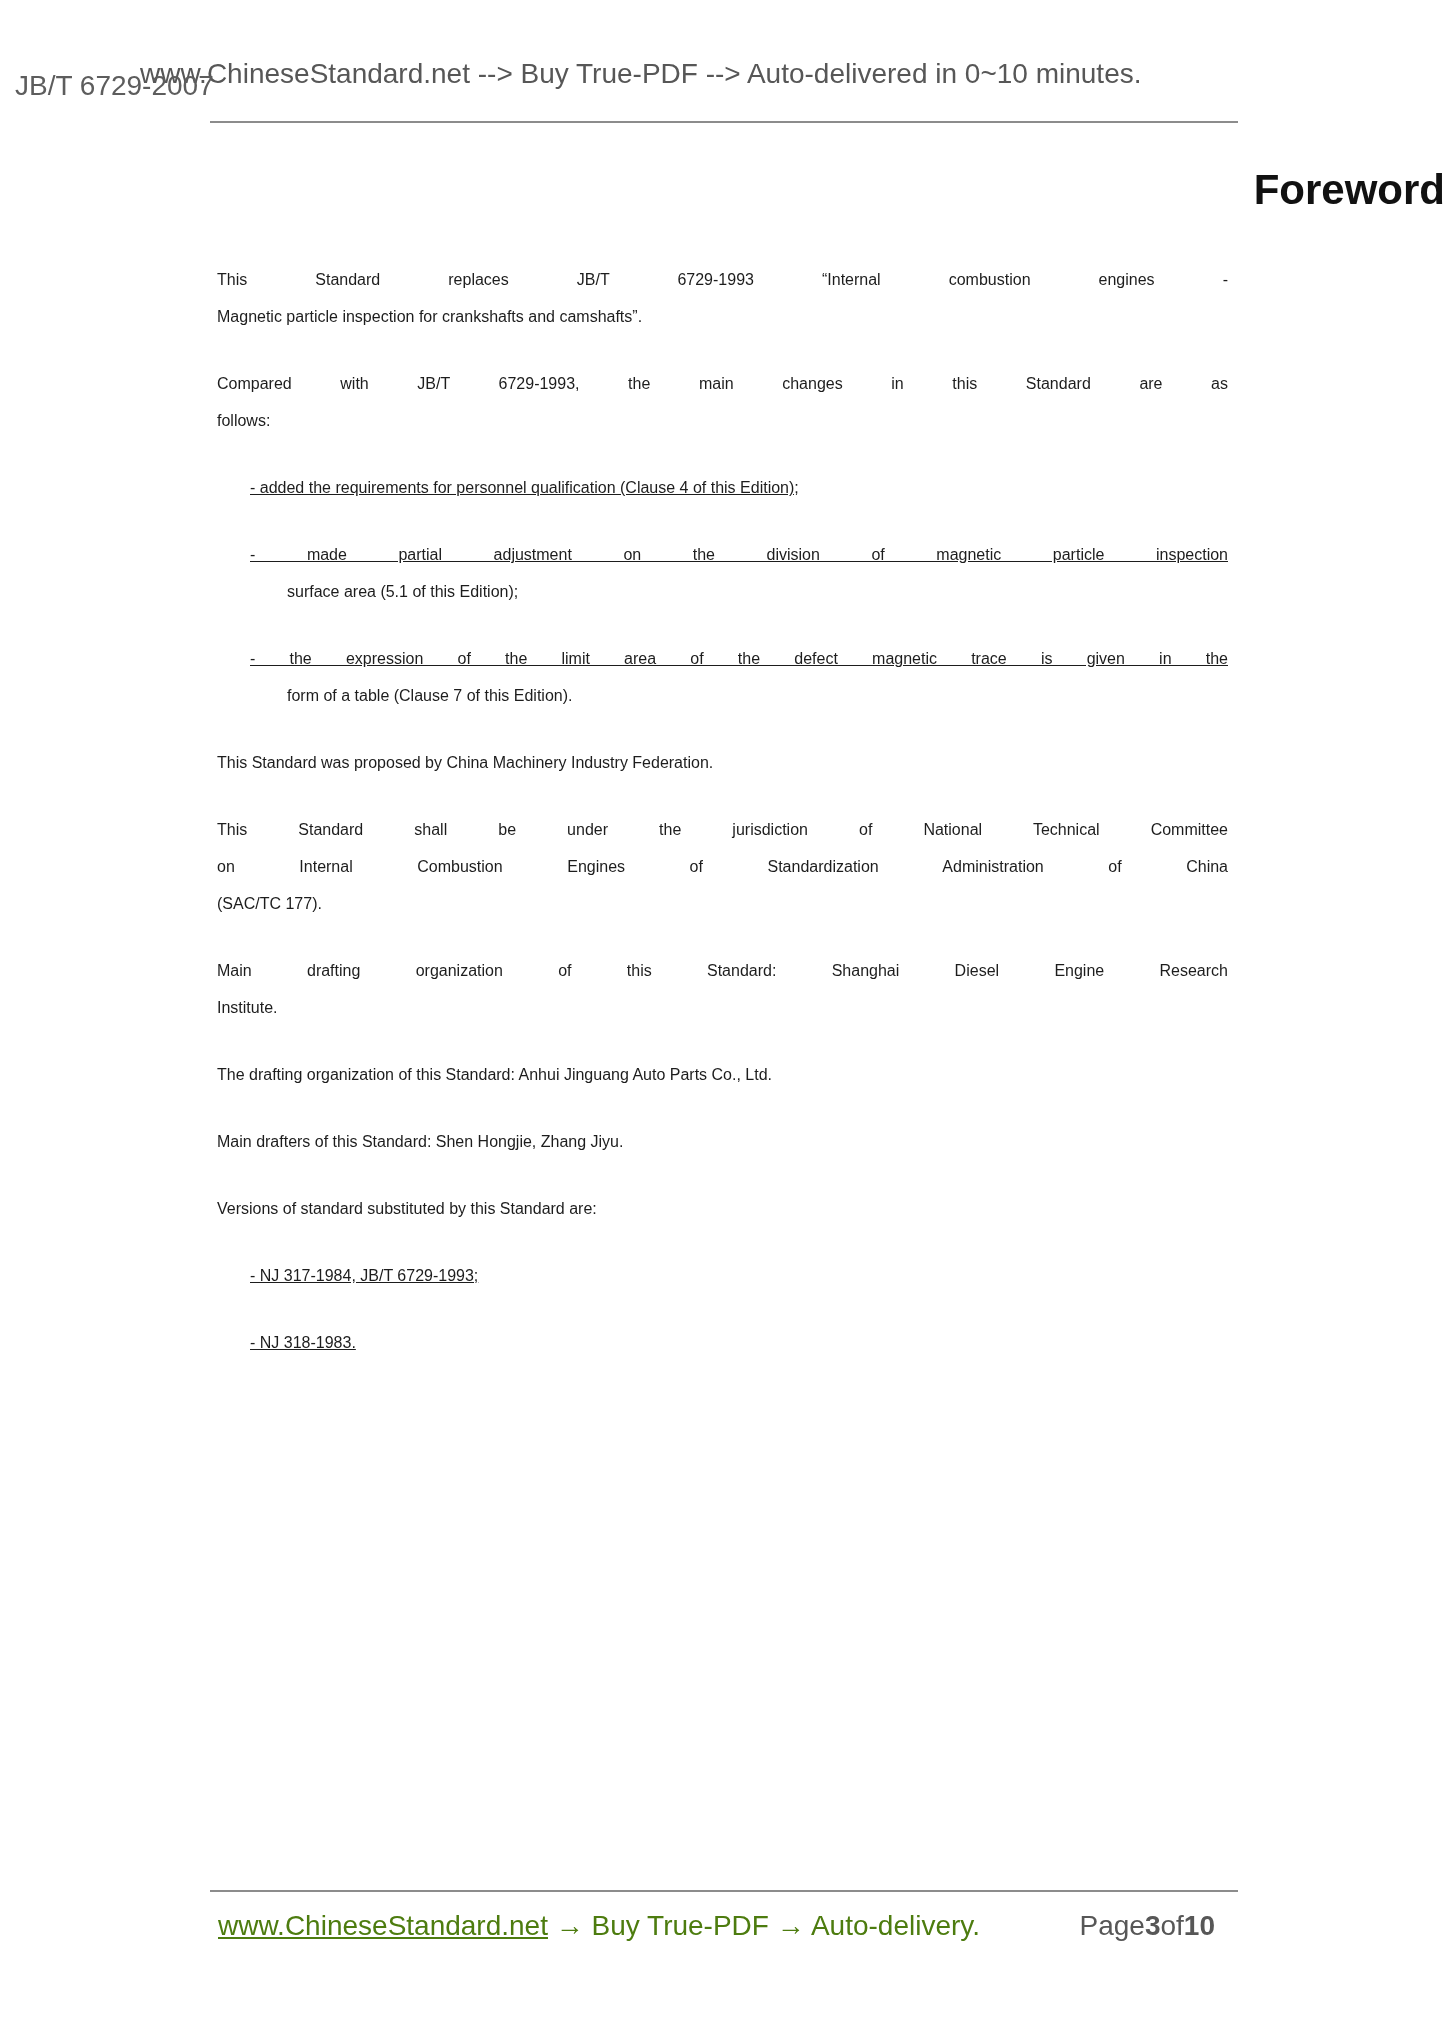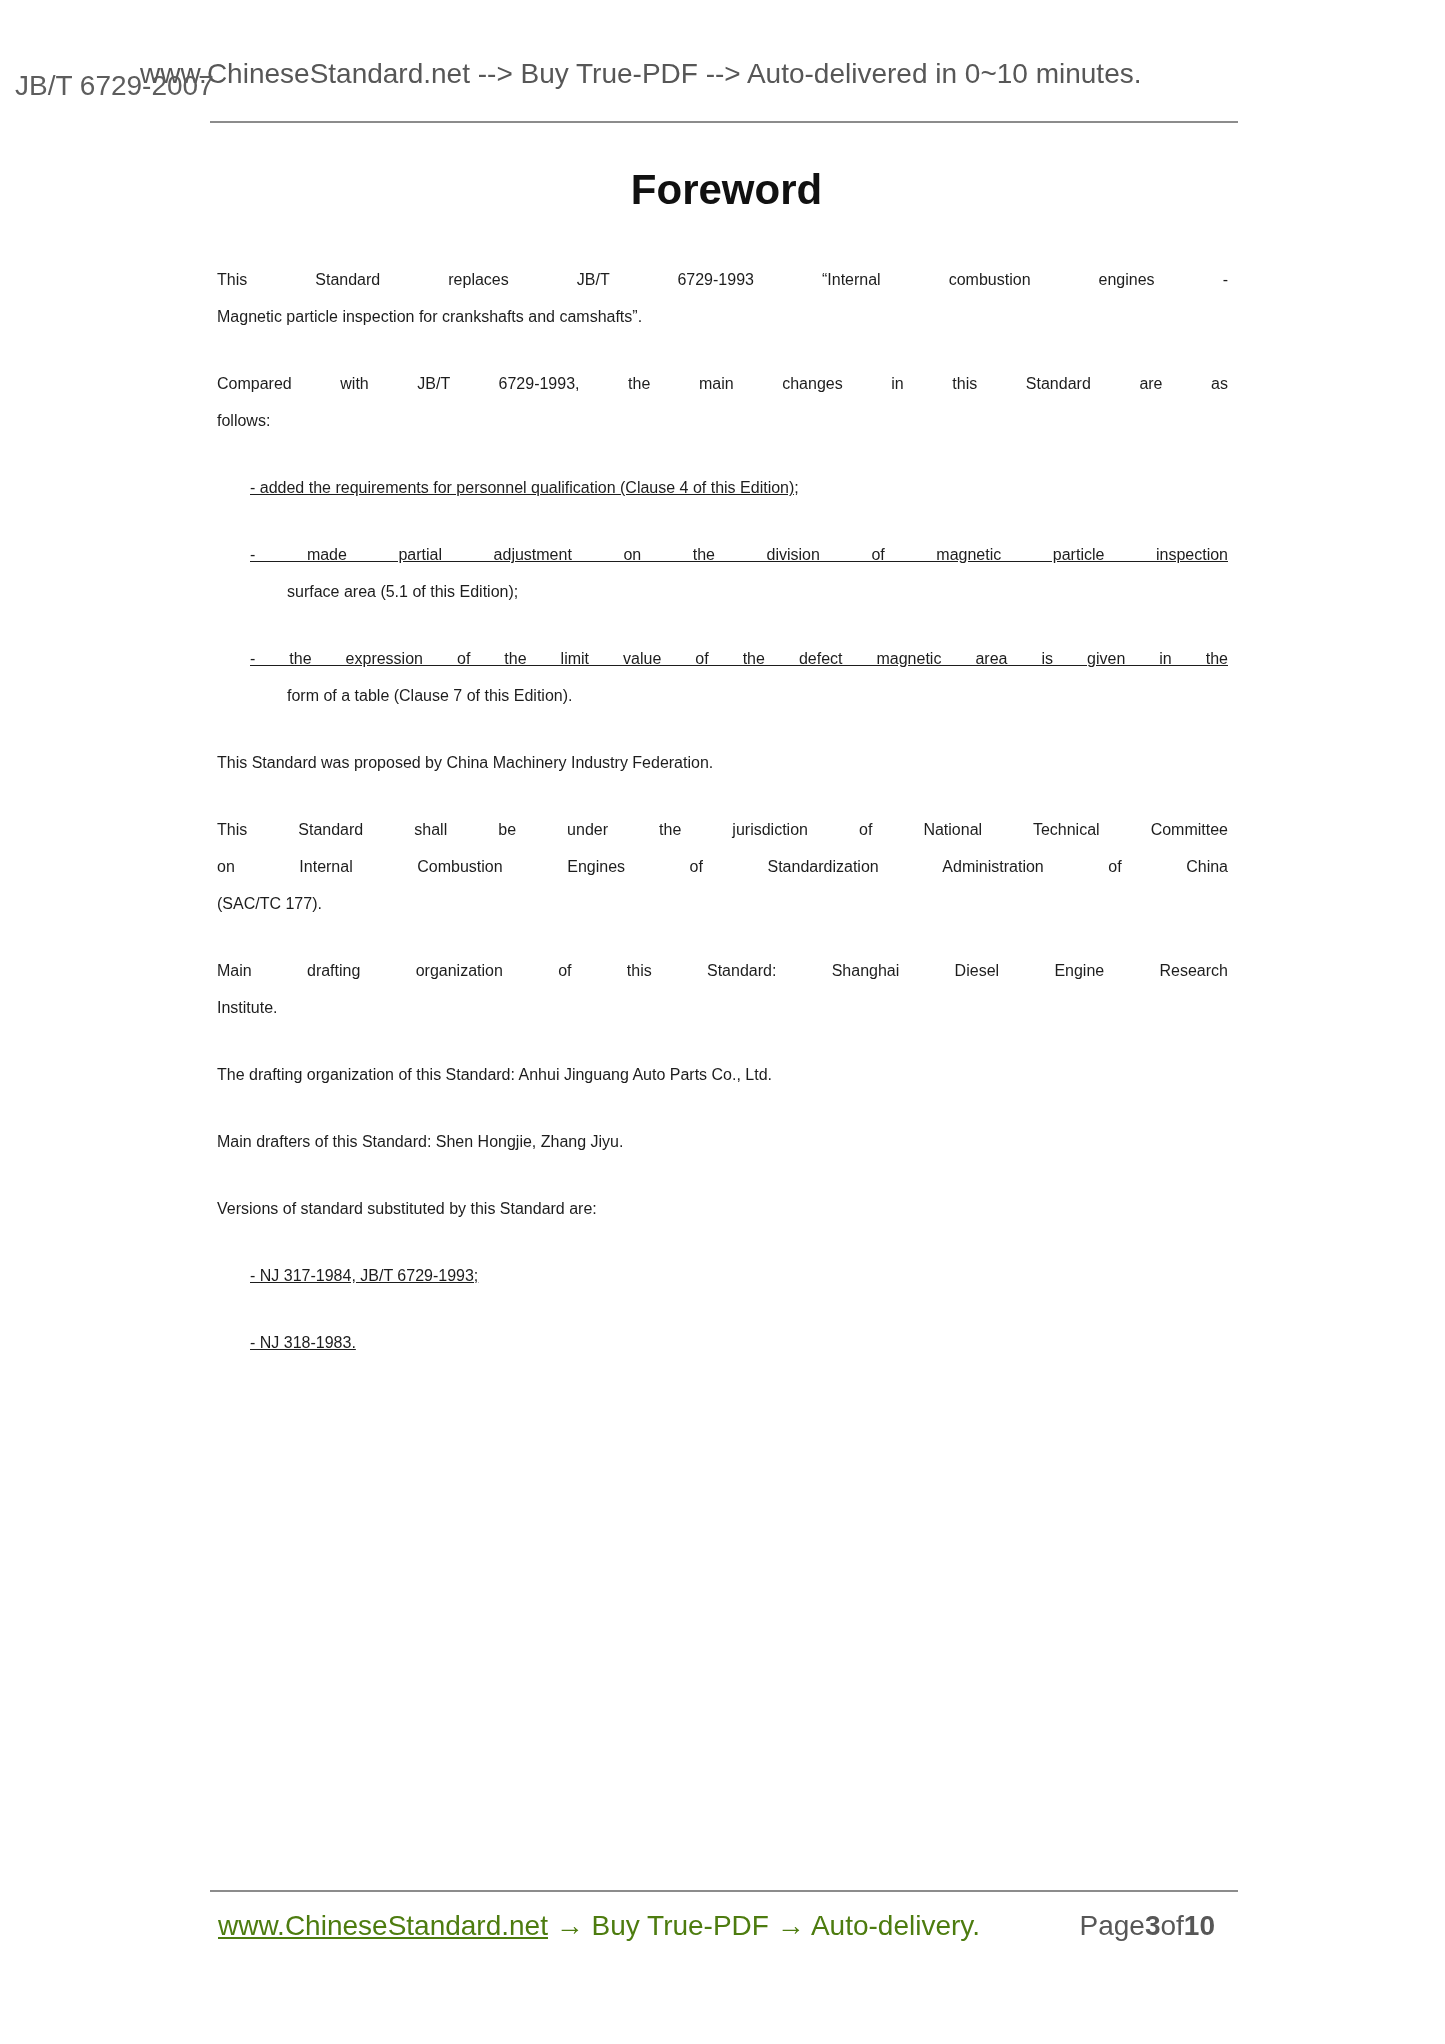--- a/index.html
+++ b/index.html
@@ -39,21 +39,21 @@
     height: 2px;
     background: #8c8c8c;
   }
   .header-rule { top: 121px; }
 
   
   .title {
     position: absolute;
     left: 8px; right: 0;
     top: 169px;
-    text-align: center;
+    text-align: right;
     font-size: 42px;
     line-height: 42px;
     font-weight: 700;
     color: #111111;
   }
 
   
   .content {
     position: absolute;
     left: 217px;
@@ -119,21 +119,21 @@
     <div class="block">
       <div class="lline b-first">- added the requirements for personnel qualification (Clause 4 of this Edition);</div>
     </div>
 
     <div class="block">
       <div class="jline b-first">- made partial adjustment on the division of magnetic particle inspection</div>
       <div class="lline b-rest">surface area (5.1 of this Edition);</div>
     </div>
 
     <div class="block">
-      <div class="jline b-first">- the expression of the limit value of the defect magnetic area is given in the</div>
+      <div class="jline b-first">- the expression of the limit area of the defect magnetic trace is given in the</div>
       <div class="lline b-rest">form of a table (Clause 7 of this Edition).</div>
     </div>
 
     <div class="block">
       <div class="lline">This Standard was proposed by China Machinery Industry Federation.</div>
     </div>
 
     <div class="block">
       <div class="jline">This Standard shall be under the jurisdiction of National Technical Committee</div>
       <div class="jline">on Internal Combustion Engines of Standardization Administration of China</div>

